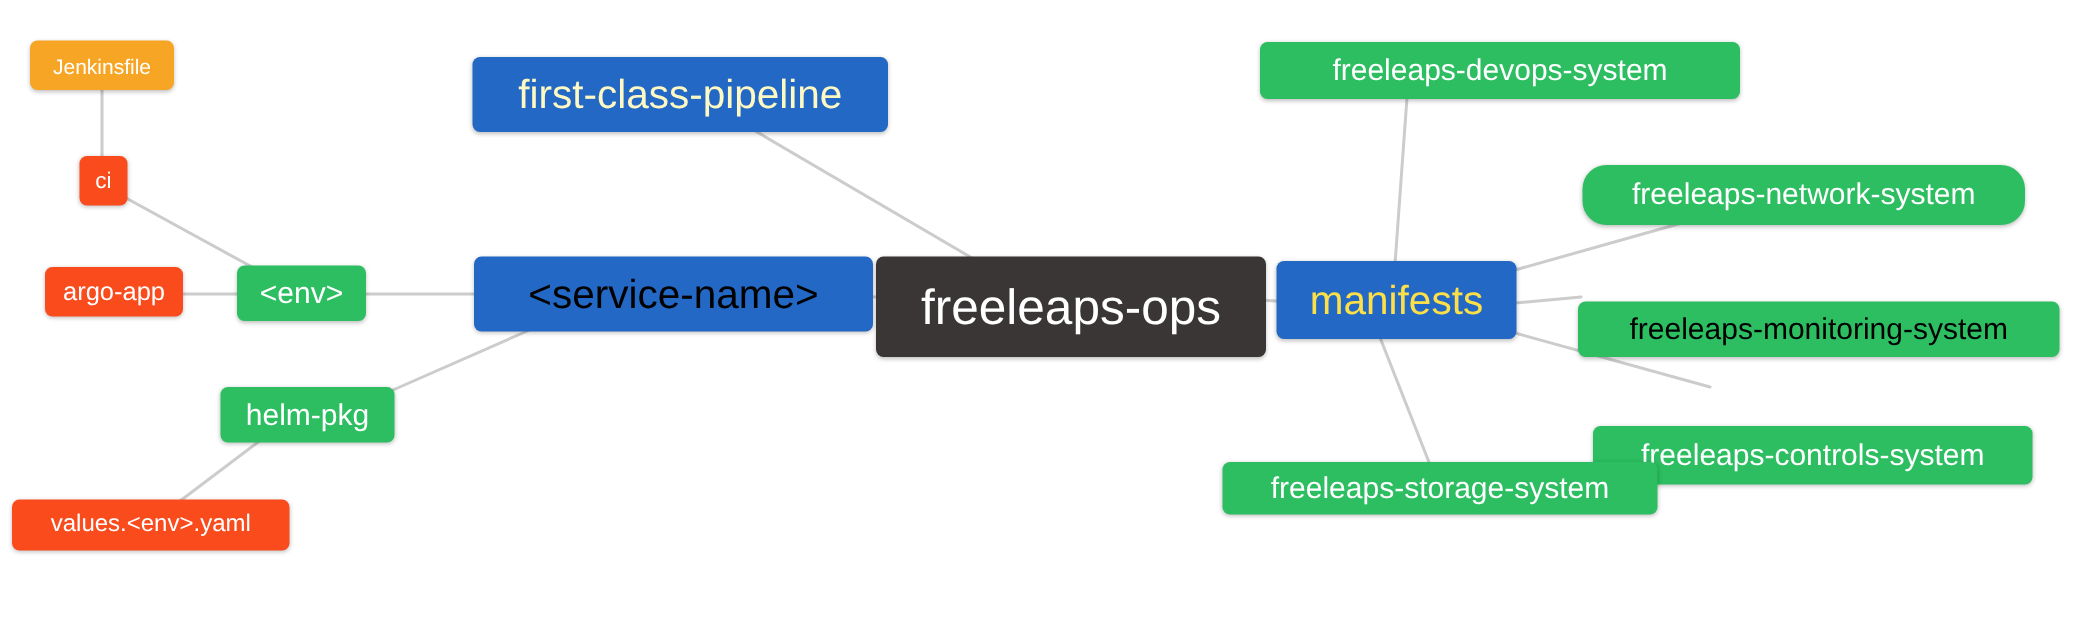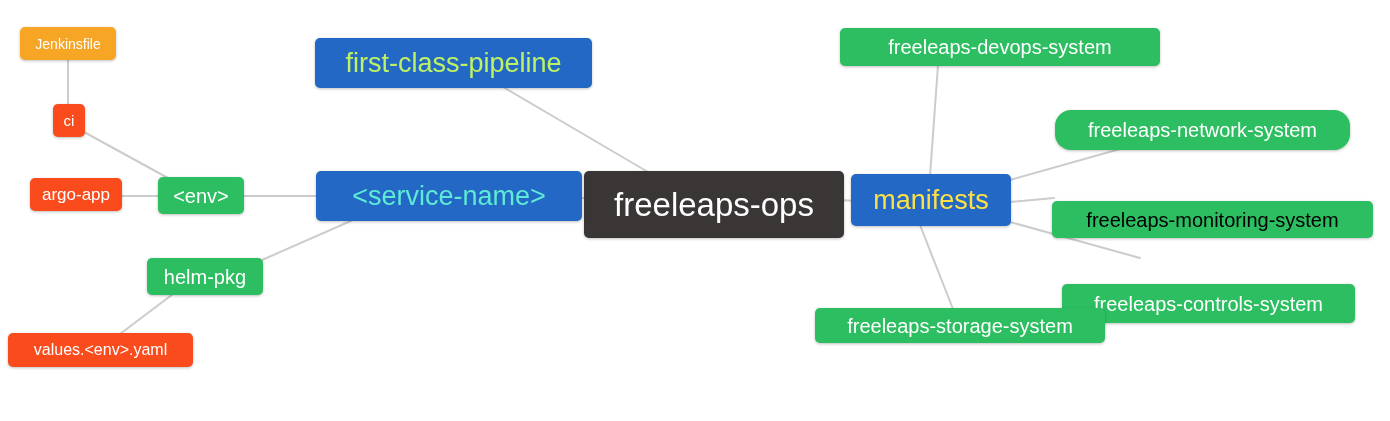--- a/index.html
+++ b/index.html
@@ -50,24 +50,24 @@
       <line x1="840" y1="200" x2="856" y2="201" stroke="#cccccc" stroke-width="2" stroke-linecap="round"></line>
       <line x1="938" y1="65" x2="930" y2="176" stroke="#cccccc" stroke-width="2" stroke-linecap="round"></line>
       <line x1="1010" y1="180" x2="1120" y2="149" stroke="#cccccc" stroke-width="2" stroke-linecap="round"></line>
       <line x1="1010" y1="202" x2="1054" y2="198" stroke="#cccccc" stroke-width="2" stroke-linecap="round"></line>
       <line x1="1010" y1="222" x2="1140" y2="258" stroke="#cccccc" stroke-width="2" stroke-linecap="round"></line>
       <line x1="920" y1="225" x2="953" y2="309" stroke="#cccccc" stroke-width="2" stroke-linecap="round"></line>
     </svg>
 <div class="node" style="left: 584px; top: 171px; width: 260px; height: 67px; font-size: 33px; background: rgb(58, 54, 54); color: rgb(255, 255, 255);">
       <span>freeleaps-ops</span>
     </div>
-    <div class="node" style="left: 315px; top: 38px; width: 277px; height: 50px; font-size: 27px; background: rgb(35, 104, 196); color: #bef264; justify-content: center;">
+    <div class="node" style="left: 315px; top: 38px; width: 277px; height: 50px; font-size: 27px; background: rgb(35, 104, 196); color: #fef9c3; justify-content: center;">
       <span>first-class-pipeline</span>
     </div>
-    <div class="node" style="left: 316px; top: 171px; width: 266px; height: 50px; font-size: 27px; background: rgb(35, 104, 196); color: #5eead4;">
+    <div class="node" style="left: 316px; top: 171px; width: 266px; height: 50px; font-size: 27px; background: rgb(35, 104, 196); color: #000000;">
       <span>&lt;service-name&gt;</span>
     </div>
     <div class="node" style="left: 851px; top: 174px; width: 160px; height: 52px; font-size: 27px; background: rgb(35, 104, 196); color: #fde047;">
       <span>manifests</span>
     </div>
     <div class="node" style="left: 147px; top: 258px; width: 116px; height: 37px; font-size: 20px; background: rgb(44, 190, 97); color: rgb(255, 255, 255);">
       <span>helm-pkg</span>
     </div>
     <div class="node" style="left: 158px; top: 177px; width: 86px; height: 37px; font-size: 20px; background: rgb(44, 190, 97); color: rgb(255, 255, 255);">
       <span>&lt;env&gt;</span>

